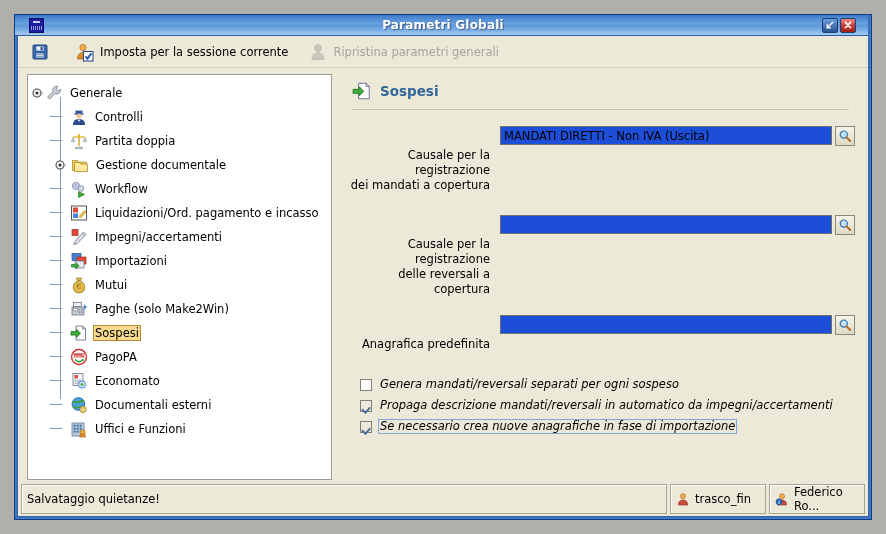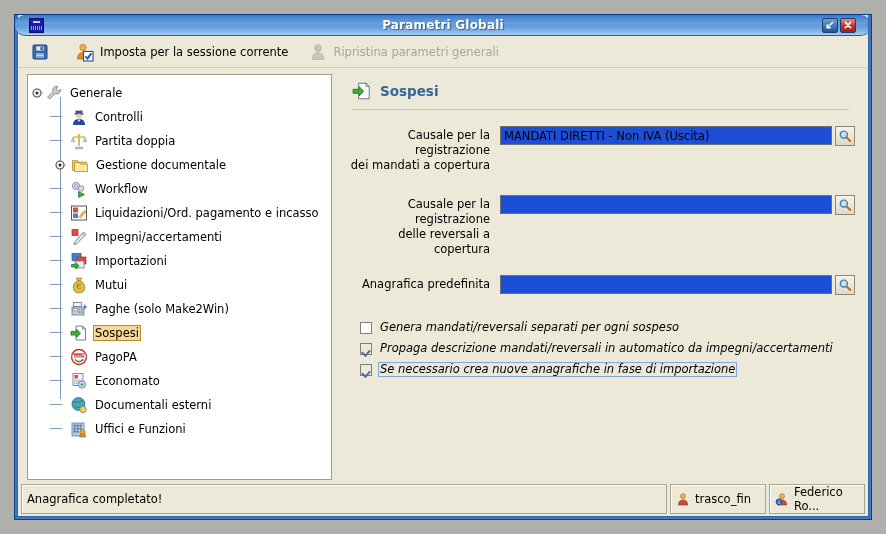--- a/index.html
+++ b/index.html
@@ -32,21 +32,20 @@
     height: 20px;
     flex: 0 0 20px;
     background: linear-gradient(to bottom,
       #3f77c4 0%, #4d89d2 14%, #6ba2e0 45%, #5e96d8 52%,
       #7fb2e8 78%, #a6cbf2 100%);
     display: flex;
     align-items: center;
     position: relative;
     border-bottom: 1px solid #2a5fa8;
     padding: 0 13px;
-    border-radius: 10px;
   }
   #app-icon {
     width: 15px; height: 15px;
     margin-left: 1px;
     background: #1c1c9e;
     border: 1px solid #0d0d6e;
     box-sizing: border-box;
     position: relative;
     flex: 0 0 auto;
   }
@@ -229,20 +228,21 @@
   .form-label {
     width: 152px;
     flex: 0 0 152px;
     text-align: right;
     font-size: 11.5px;
     color: #000;
     line-height: 15px;
     padding-top: 2px;
     padding-right: 10px;
     box-sizing: border-box;
+    margin-top: 20px;
   }
   .field-input {
     flex: 1 1 auto;
     height: 19px;
     background: #1d4ed8;
     border: 1px solid #6f6f6f;
     box-sizing: border-box;
     font-size: 11.5px;
     font-family: "DejaVu Sans", "Liberation Sans", sans-serif;
     color: #000;
@@ -731,21 +731,21 @@
           <span class="chk-label">Se necessario crea nuove anagrafiche in fase di importazione</span>
         </div>
 
       </div>
 
     </div>
   </div>
 
   <div id="statusbar">
     <div class="sb-cell msg">
-      <span>Anagrafica completato!</span>
+      <span>Salvataggio quietanze!</span>
     </div>
     <div class="sb-cell user">
       <span class="sb-icon">
         <svg width="14" height="14" viewBox="0 0 14 14">
           <circle cx="7" cy="4.2" r="2.5" fill="#f0ad4e" stroke="#a9651d" stroke-width=".6"></circle>
           <path d="M2.4 13 C2.4 9.4 4.5 8 7 8 C9.5 8 11.6 9.4 11.6 13 Z" fill="#c94b3a" stroke="#8e2f22" stroke-width=".6"></path>
         </svg>
       </span>
       <span>trasco_fin</span>
     </div>

